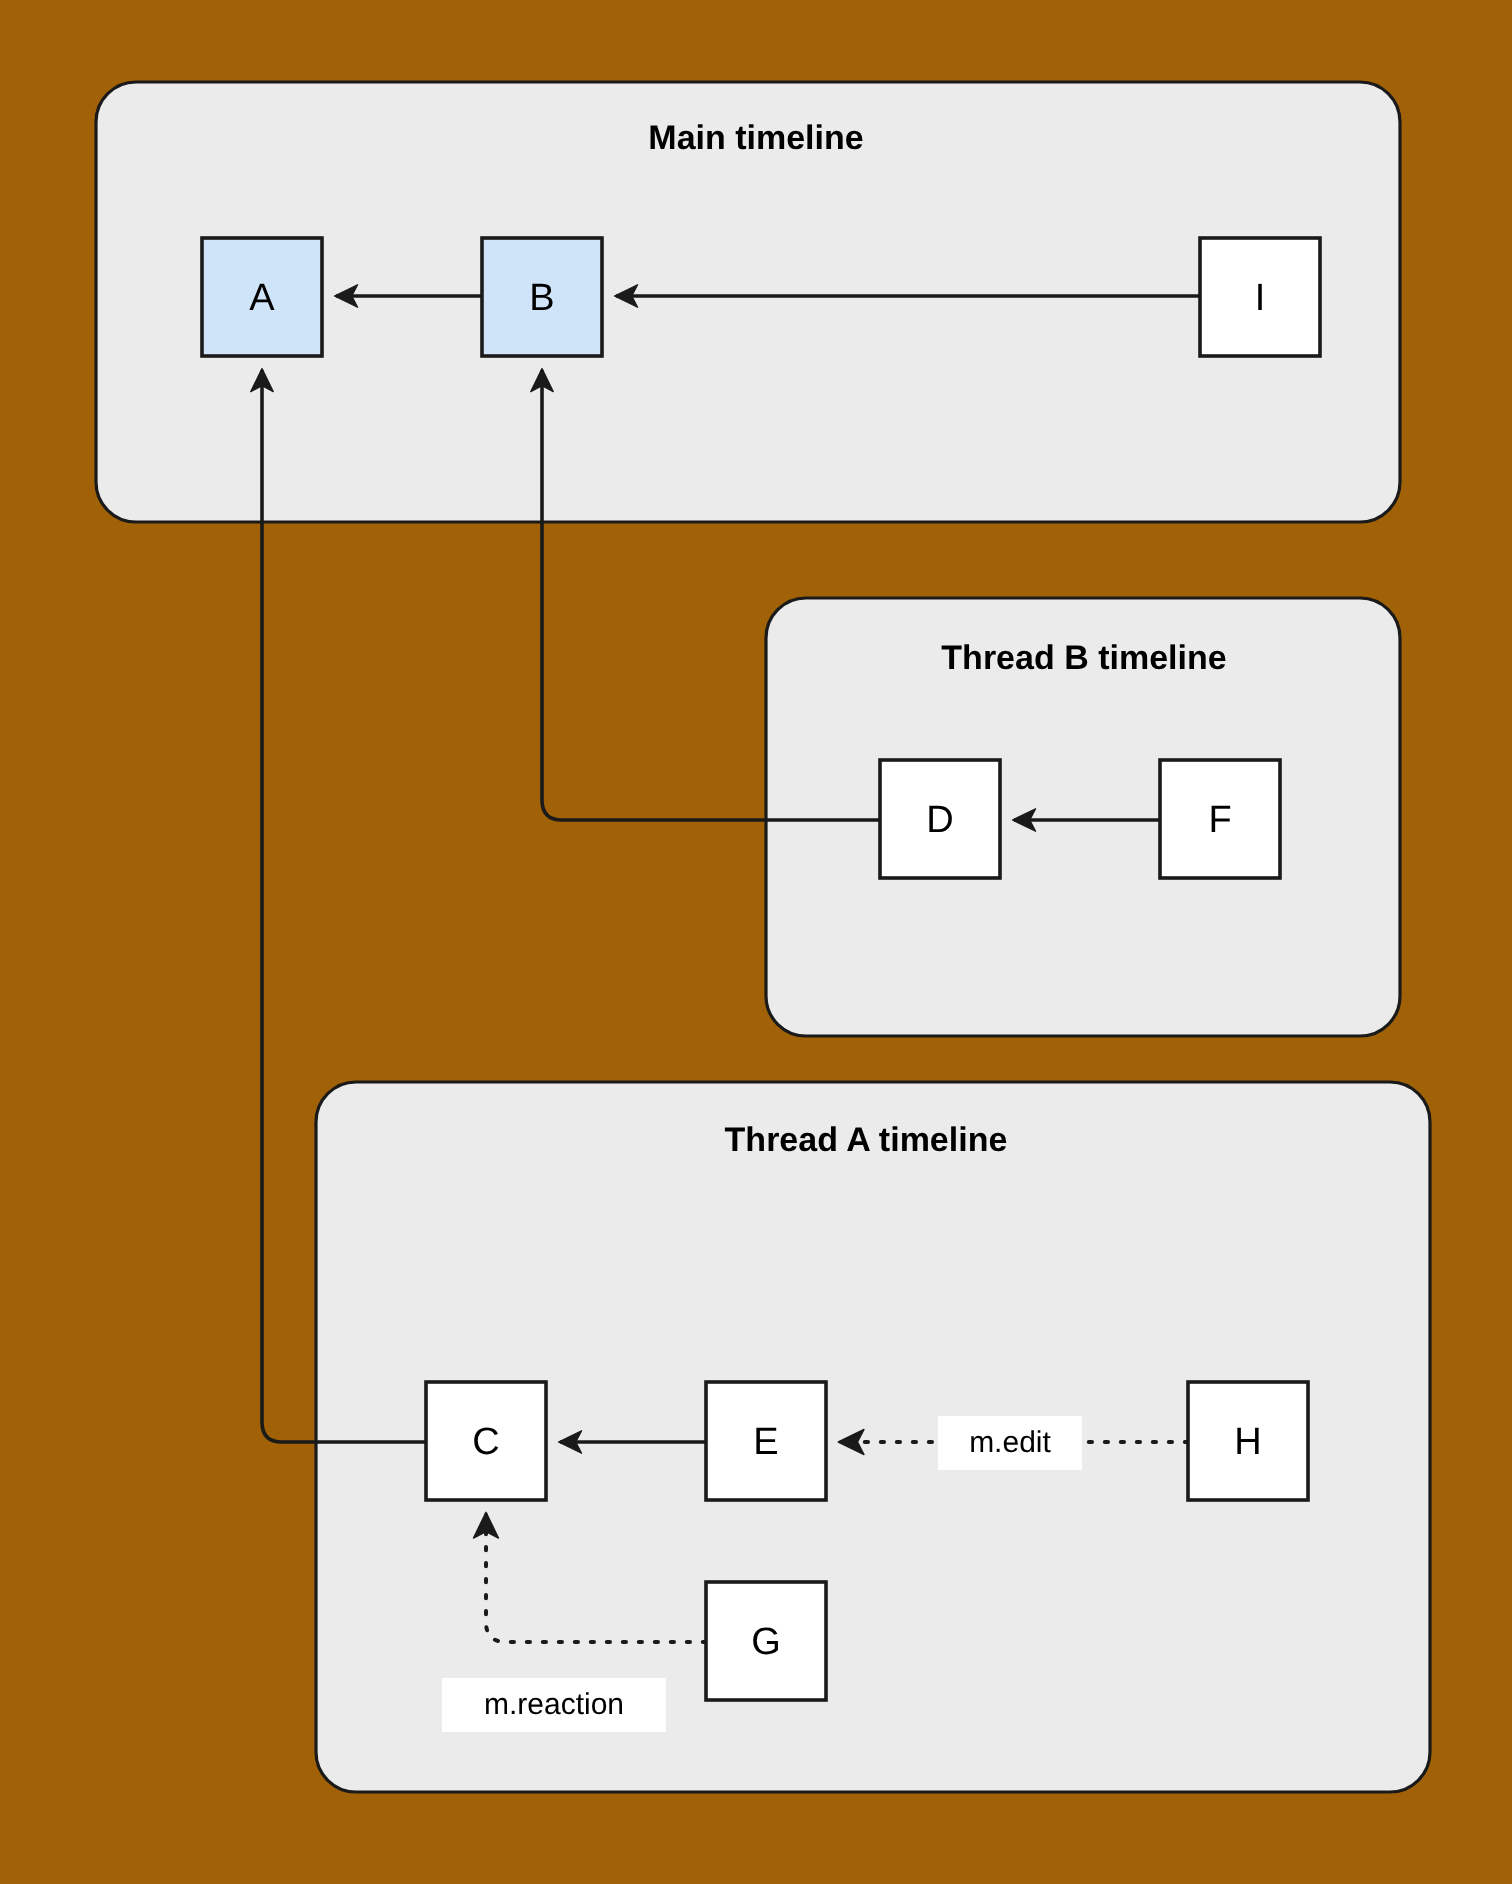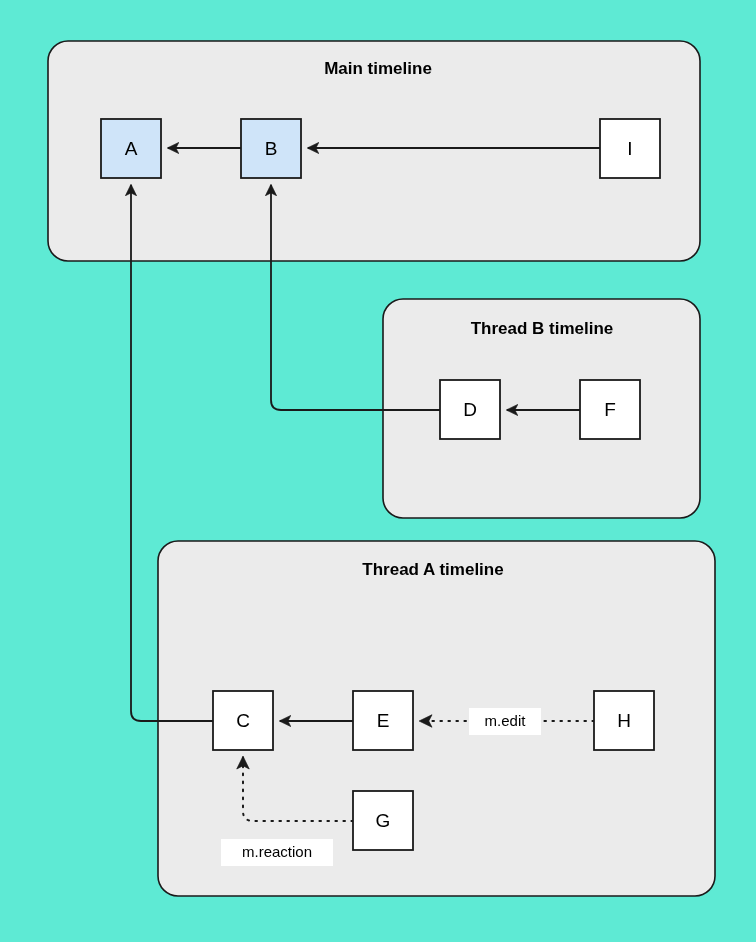--- a/index.html
+++ b/index.html
@@ -11,21 +11,21 @@
   body {
     width: 756px;
     height: 942px;
     font-family: "Liberation Sans", sans-serif;
     overflow: hidden;
   }
   #diagram-root {
     position: relative;
     width: 756px;
     height: 942px;
-    background: #5eead4;
+    background: #a16207;
   }
   #diagram-svg {
     position: absolute;
     left: 0;
     top: 0;
     width: 756px;
     height: 942px;
     display: block;
   }
   .group-title {

